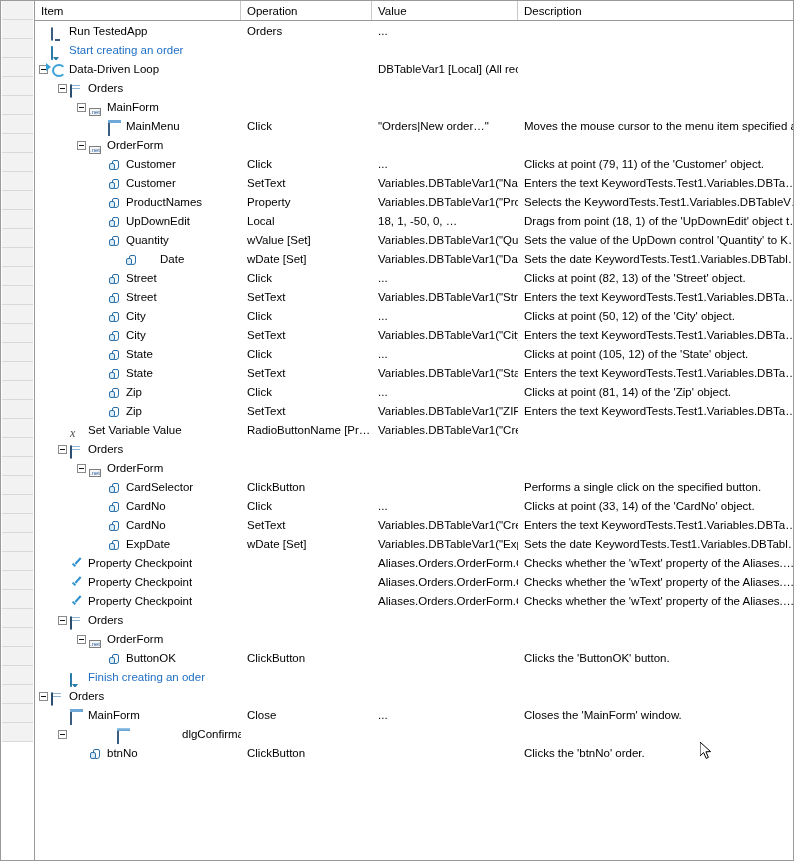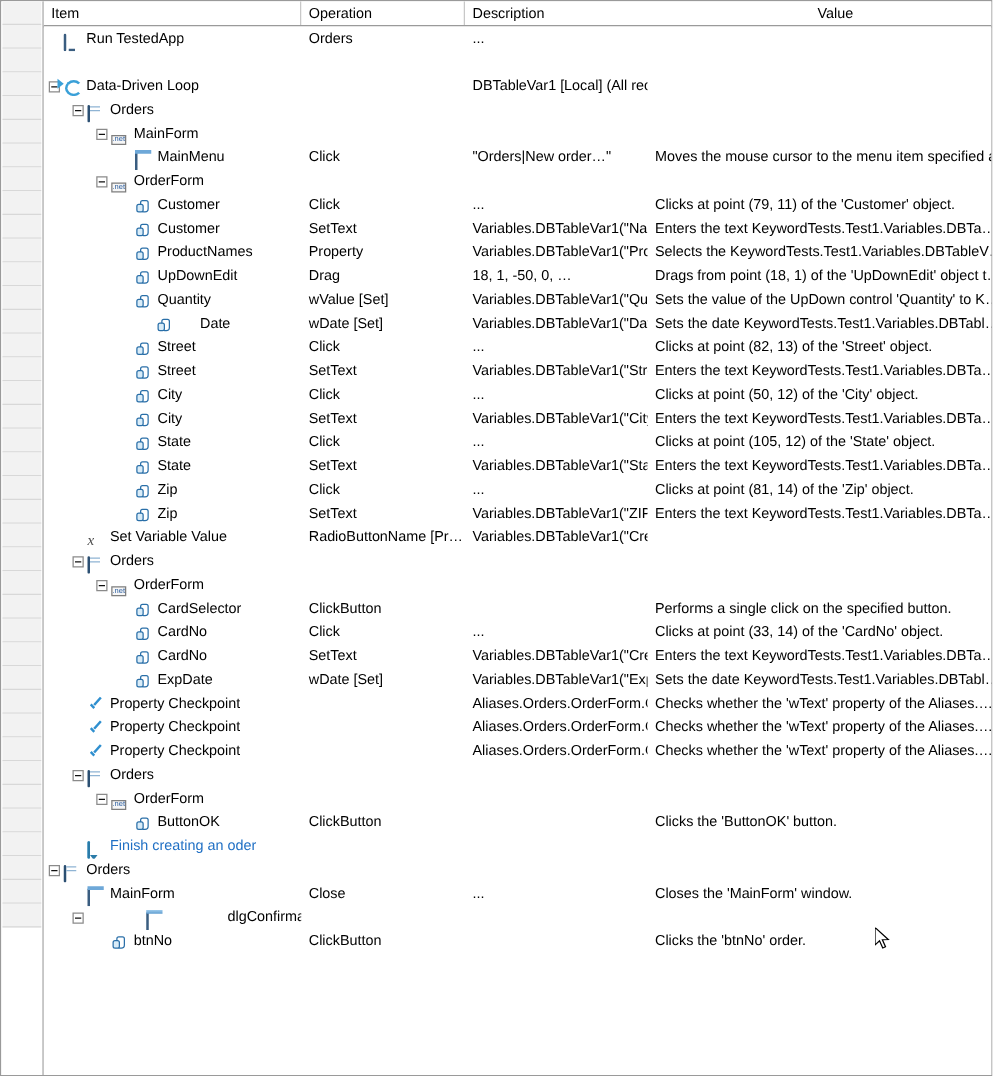--- a/index.html
+++ b/index.html
@@ -324,38 +324,45 @@
       <div class="gutter-cell"></div>
       <div class="gutter-cell"></div>
       <div class="gutter-cell"></div>
       <div class="gutter-cell"></div>
       <div class="gutter-cell"></div>
     </div>
 
   <div class="header">
     <div class="hcell col-item sep">Item</div>
     <div class="hcell col-op sep">Operation</div>
+    <div class="hcell col-val sep">Value</div>
     <div class="hcell col-desc">Description</div>
-    <div class="hcell col-val sep">Value</div>
   </div>
 
   <div class="grid">
       <div class="row">
         <div class="cell c-item">
           <div class="titem" style="padding-left: 4px;">
             <span class="spacer9"></span>
             <span class="icon"><span class="ic-monitor"></span></span>
             <span class="label">Run TestedApp</span>
           </div>
         </div>
         <div class="cell c-op">Orders</div>
         <div class="cell c-val">...</div>
         <div class="cell c-desc"></div>
       </div>
       <div class="row">
+        <div class="cell c-item">
+          <div class="titem" style="padding-left: 4px;">
+            <span class="spacer9"></span>
+            <span class="icon"><span class="ic-bubble"></span></span>
+            <span class="label link">Start creating an order</span>
+          </div>
+        </div>
         <div class="cell c-op"></div>
         <div class="cell c-val"></div>
         <div class="cell c-desc"></div>
       </div>
       <div class="row">
         <div class="cell c-item">
           <div class="titem" style="padding-left: 4px;">
             <span class="expander"></span>
             <span class="icon"><span class="ic-loop"></span></span>
             <span class="label">Data-Driven Loop</span>
@@ -450,21 +457,21 @@
         <div class="cell c-desc">Selects the KeywordTests.Test1.Variables.DBTableV…</div>
       </div>
       <div class="row">
         <div class="cell c-item">
           <div class="titem" style="padding-left: 61px;">
             <span class="spacer9"></span>
             <span class="icon"><span class="ic-hand"></span></span>
             <span class="label">UpDownEdit</span>
           </div>
         </div>
-        <div class="cell c-op">Drag</div>
+        <div class="cell c-op">Local</div>
         <div class="cell c-val">18, 1, -50, 0, …</div>
         <div class="cell c-desc">Drags from point (18, 1) of the 'UpDownEdit' object t…</div>
       </div>
       <div class="row">
         <div class="cell c-item">
           <div class="titem" style="padding-left: 61px;">
             <span class="spacer9"></span>
             <span class="icon"><span class="ic-hand"></span></span>
             <span class="label">Quantity</span>
           </div>

